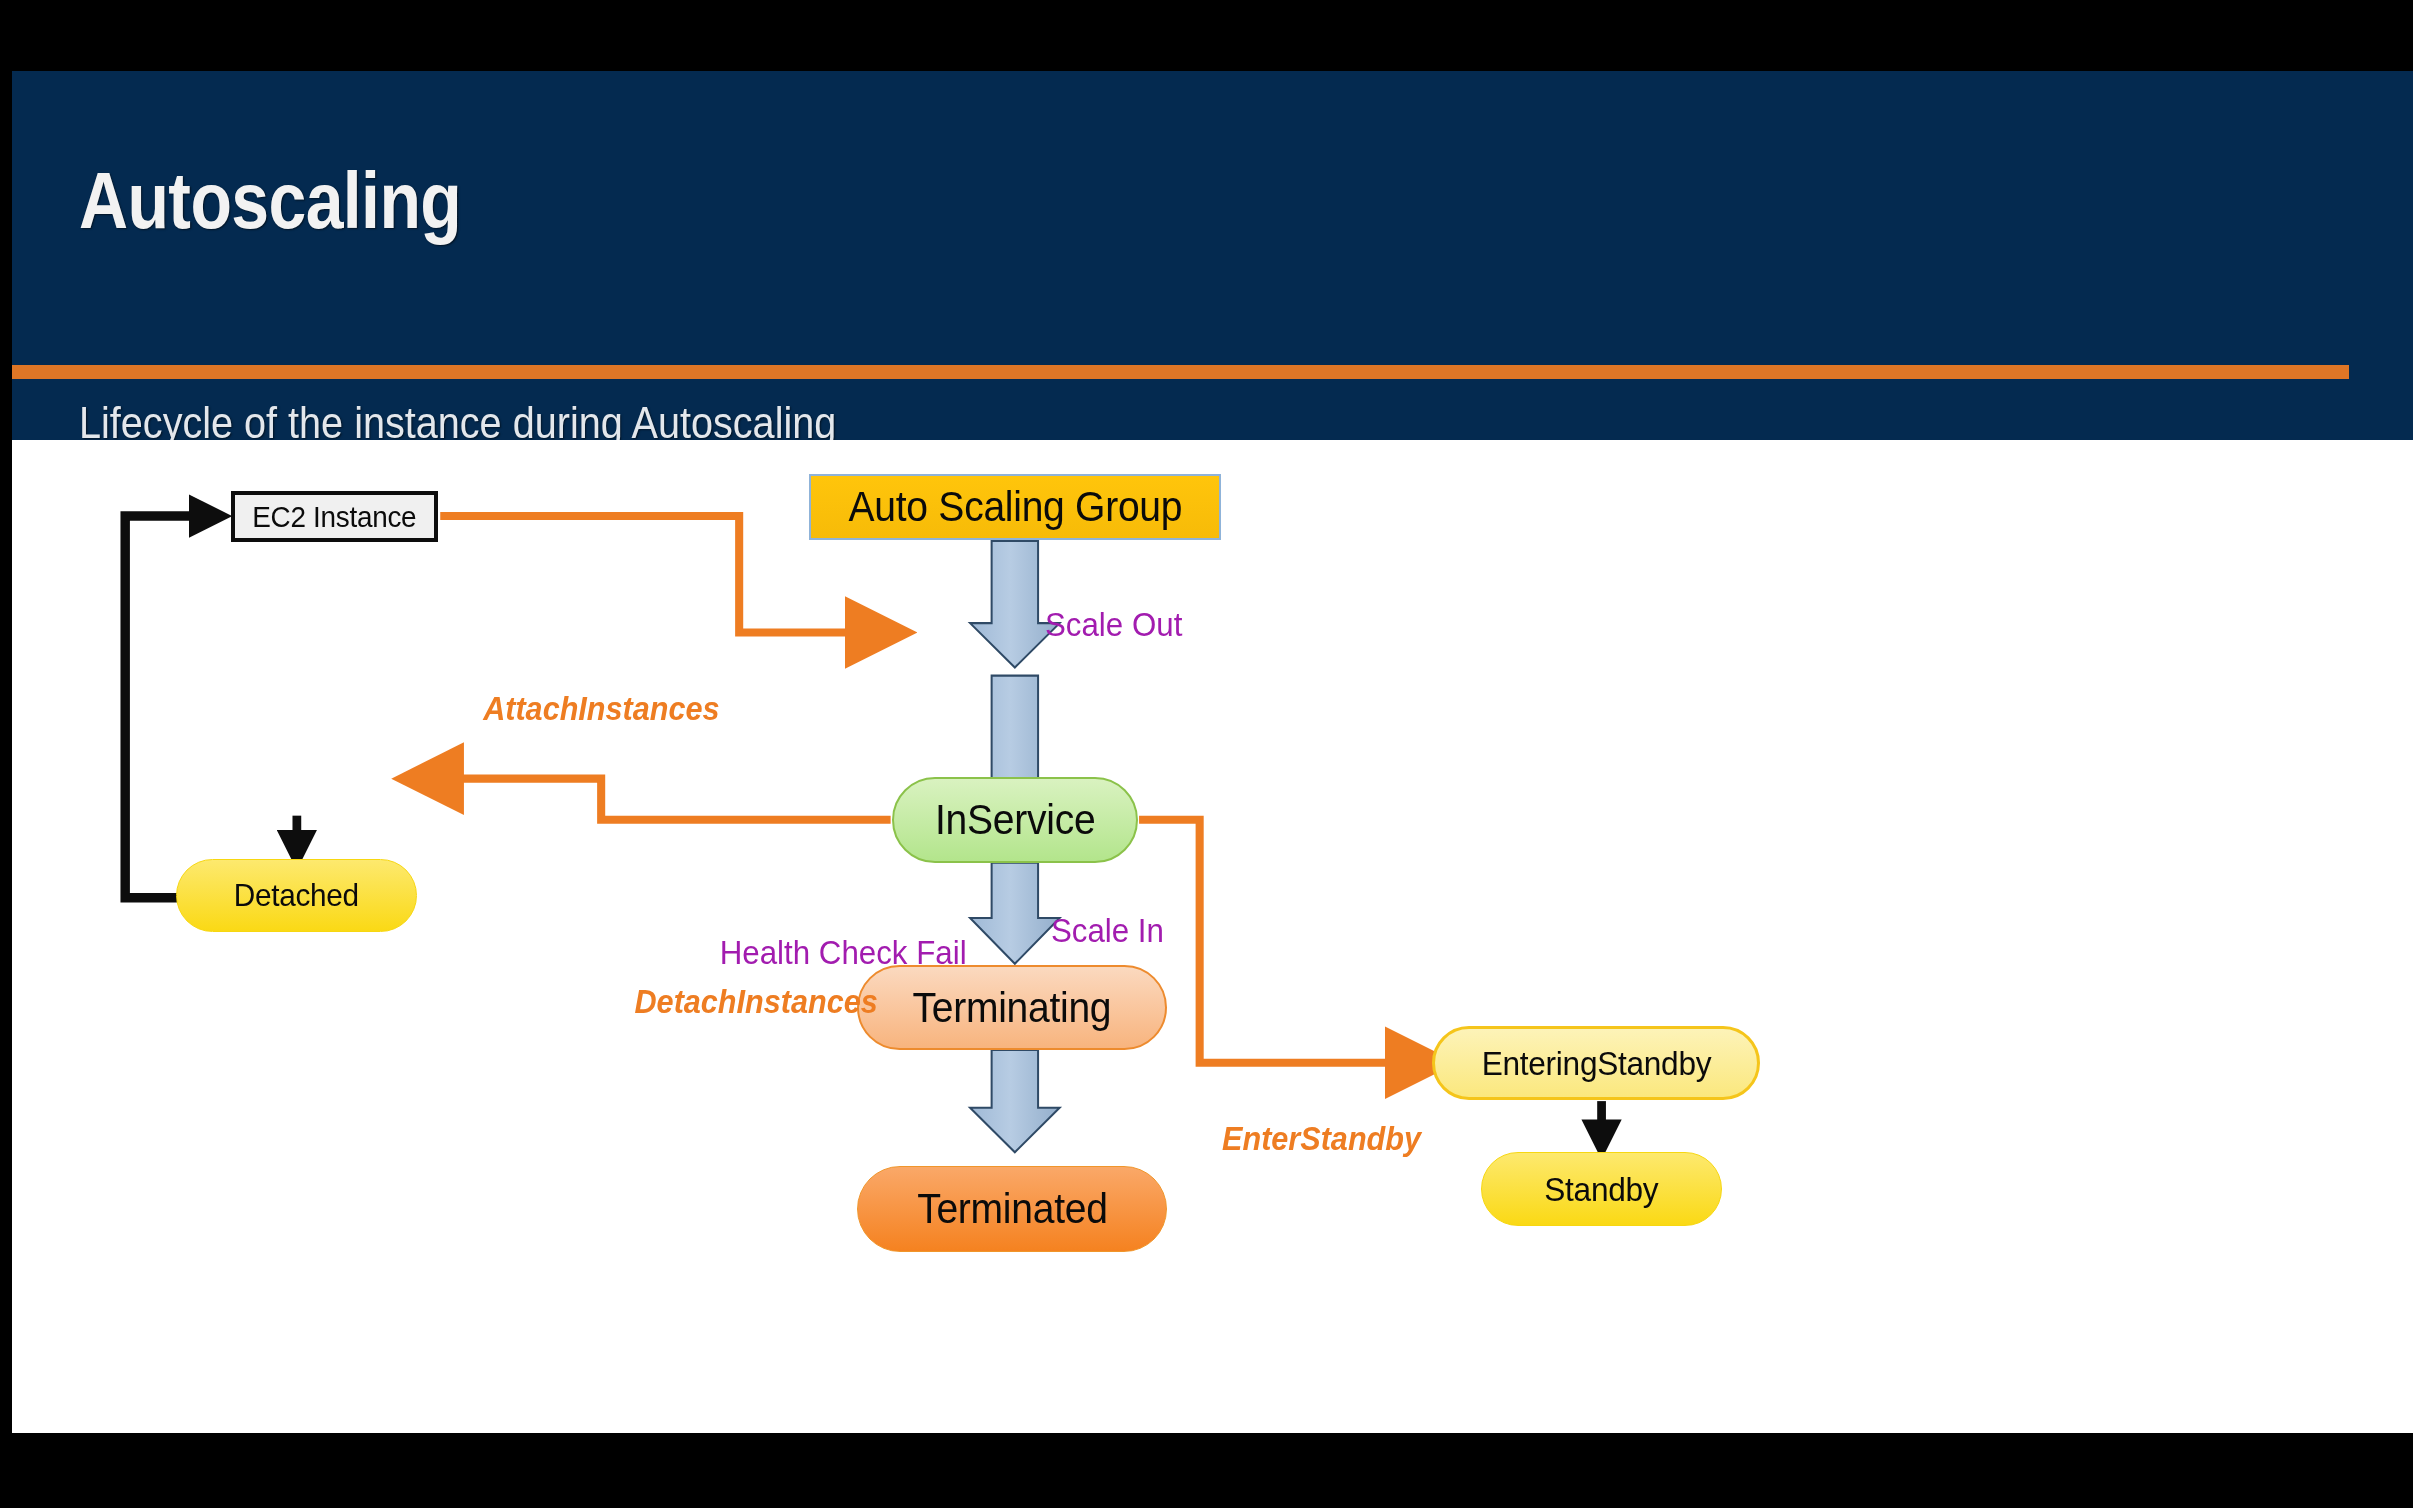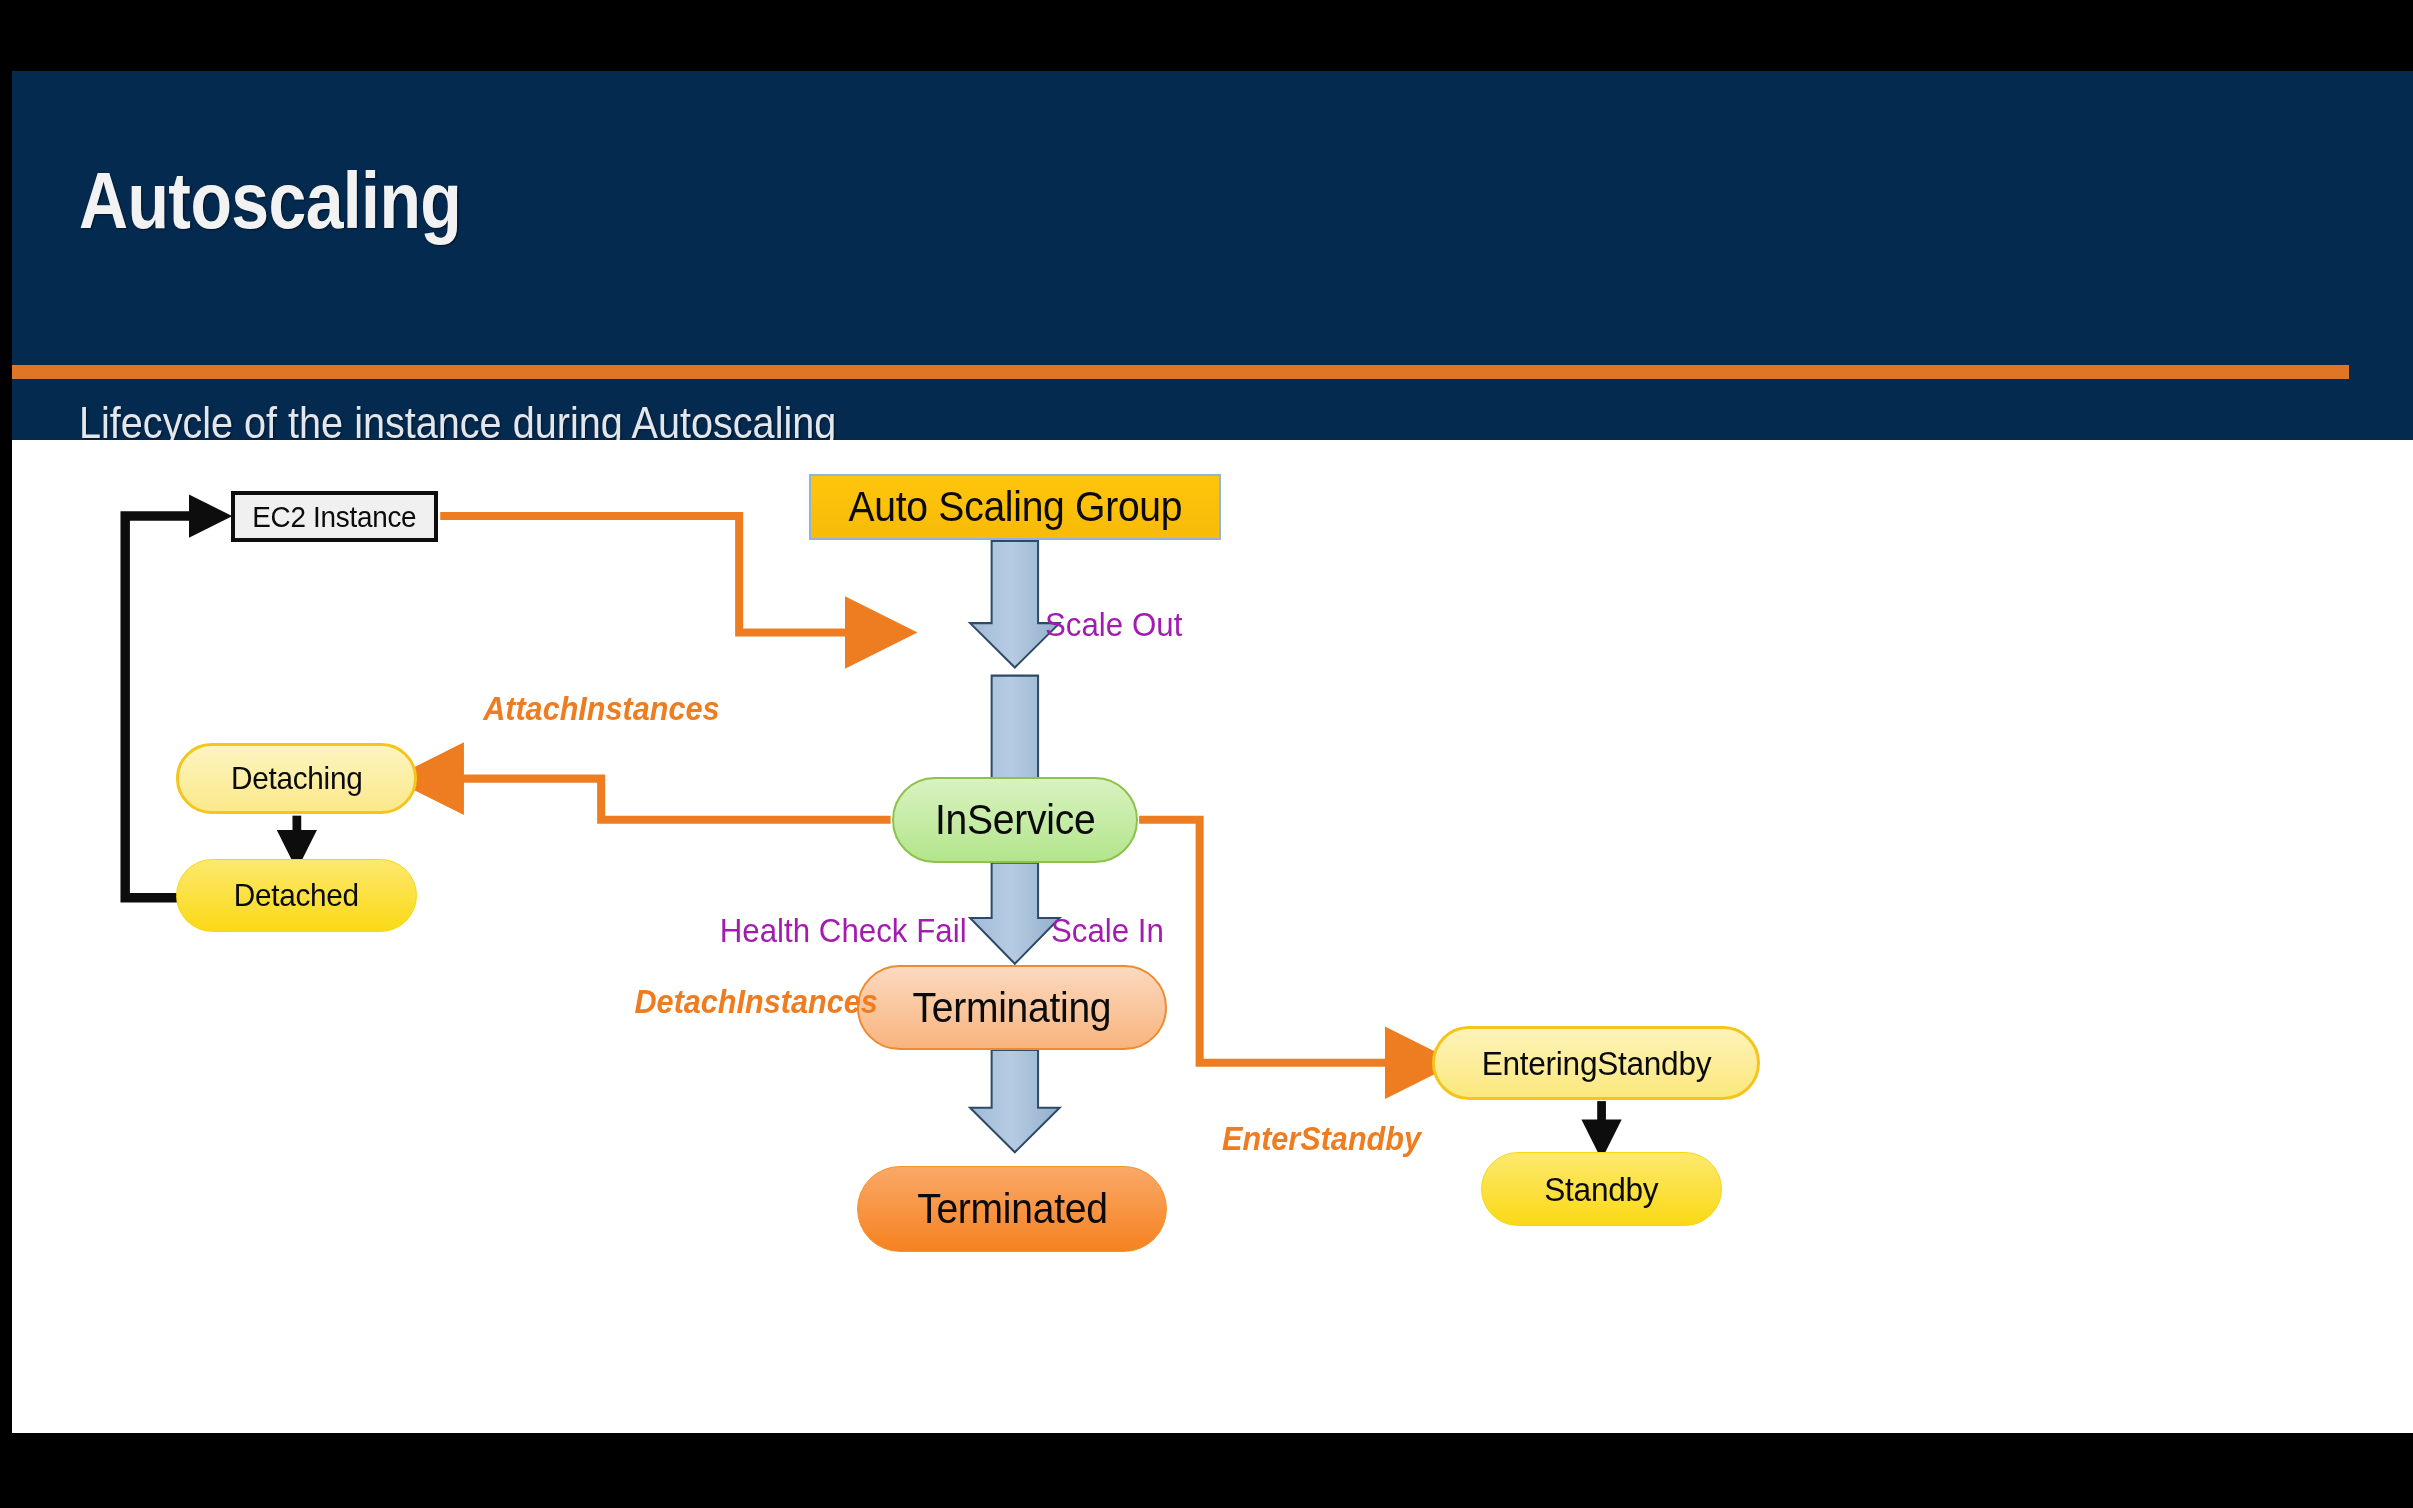--- a/index.html
+++ b/index.html
@@ -124,21 +124,21 @@
   .edgelabel span{display:inline-block;transform:scaleX(.92);}
   .apilabel{
     position:absolute;font-size:34px;color:#EE7D22;white-space:nowrap;
     font-style:italic;font-weight:bold;
     font-family:"Liberation Sans",sans-serif;
   }
   .apilabel span{display:inline-block;transform:scaleX(.9);}
 
   #lbl-scaleout{left:1027px;top:165px;}
   #lbl-scalein{left:1034px;top:471px;}
-  #lbl-hcfail{left:697px;top:471px;}
+  #lbl-hcfail{left:697px;top:493px;}
   #lbl-attach{left:458px;top:249px;}
   #lbl-detach{left:609px;top:542px;}
   #lbl-enterstandby{left:1199px;top:679px;}
 
   
   #edge-sliver{
     position:absolute;left:2409px;top:783px;width:4px;height:25.6px;
     background:#1A1A1A;
   }
 </style>
@@ -222,23 +222,20 @@
       </div>
     <div class="node pill" id="n-inservice">
         <span>InService</span>
       </div>
     <div class="node pill" id="n-terminating">
         <span>Terminating</span>
       </div>
     <div class="node pill" id="n-terminated">
         <span>Terminated</span>
       </div>
-    <div class="node pill" id="n-detaching">
-        <span>Detaching</span>
-      </div>
     <div class="node pill" id="n-detached">
         <span>Detached</span>
       </div>
     <div class="node pill" id="n-enteringstandby">
         <span>EnteringStandby</span>
       </div>
     <div class="node pill" id="n-standby">
         <span>Standby</span>
       </div>
 

